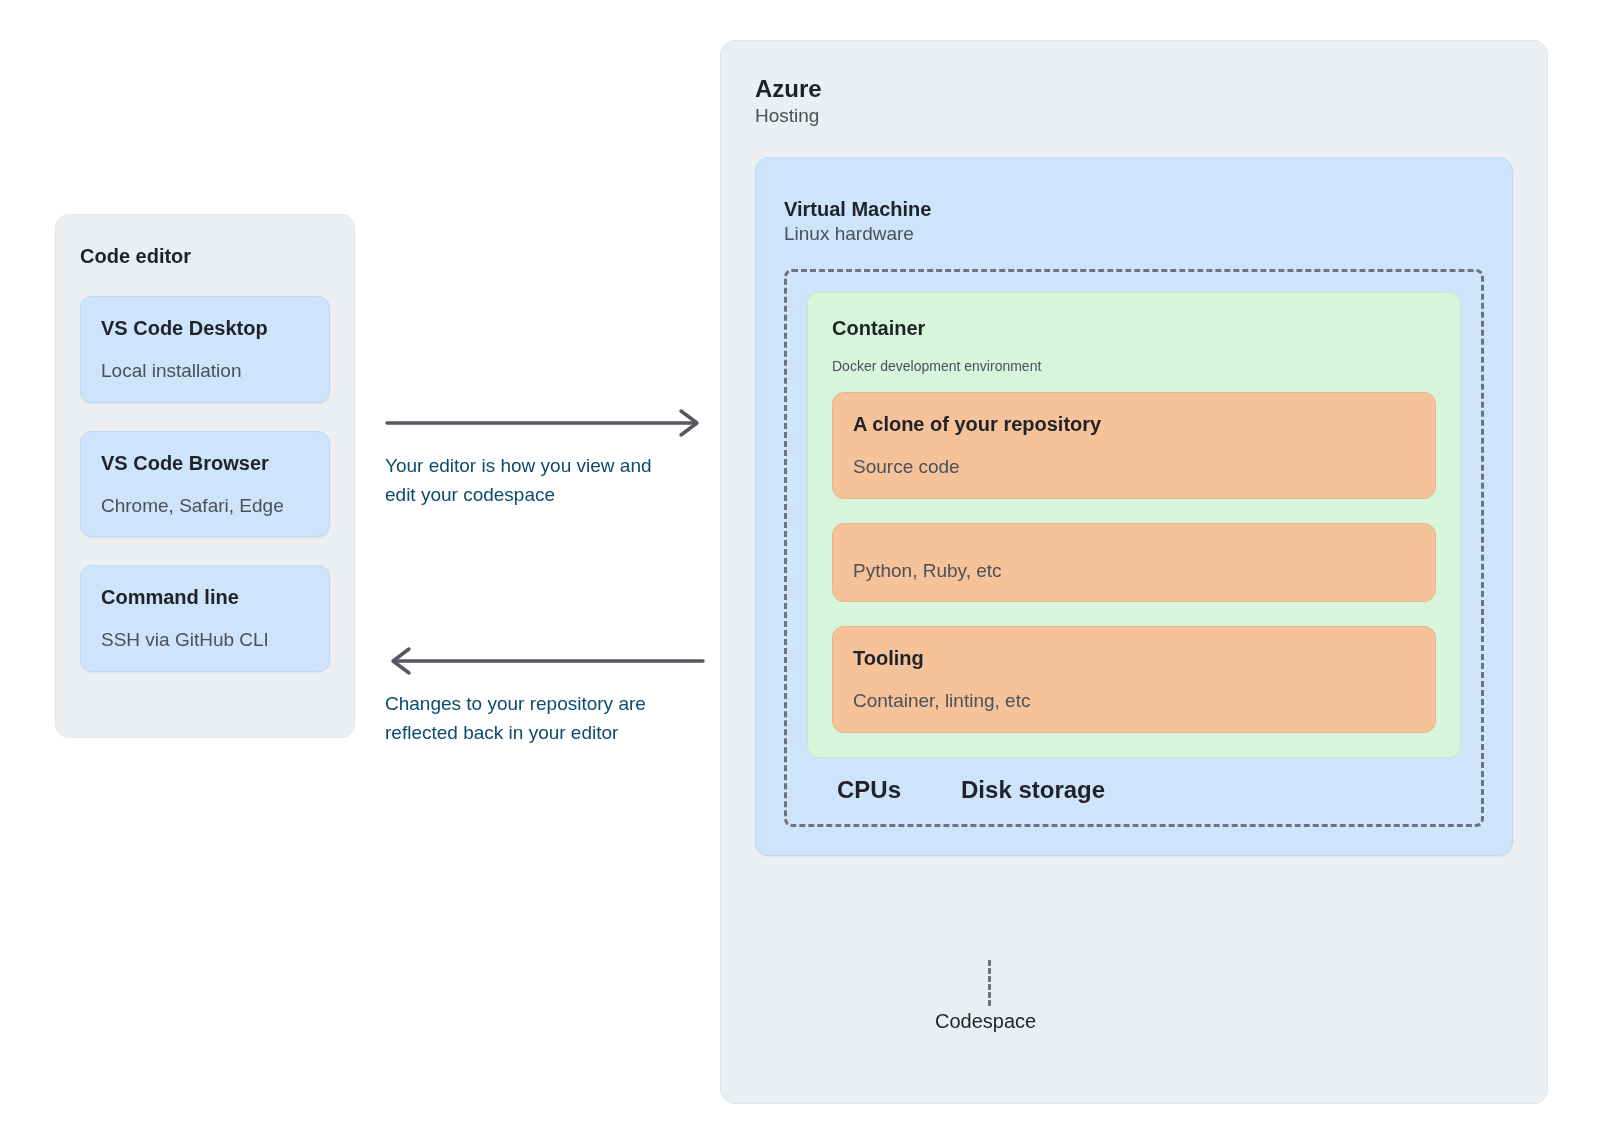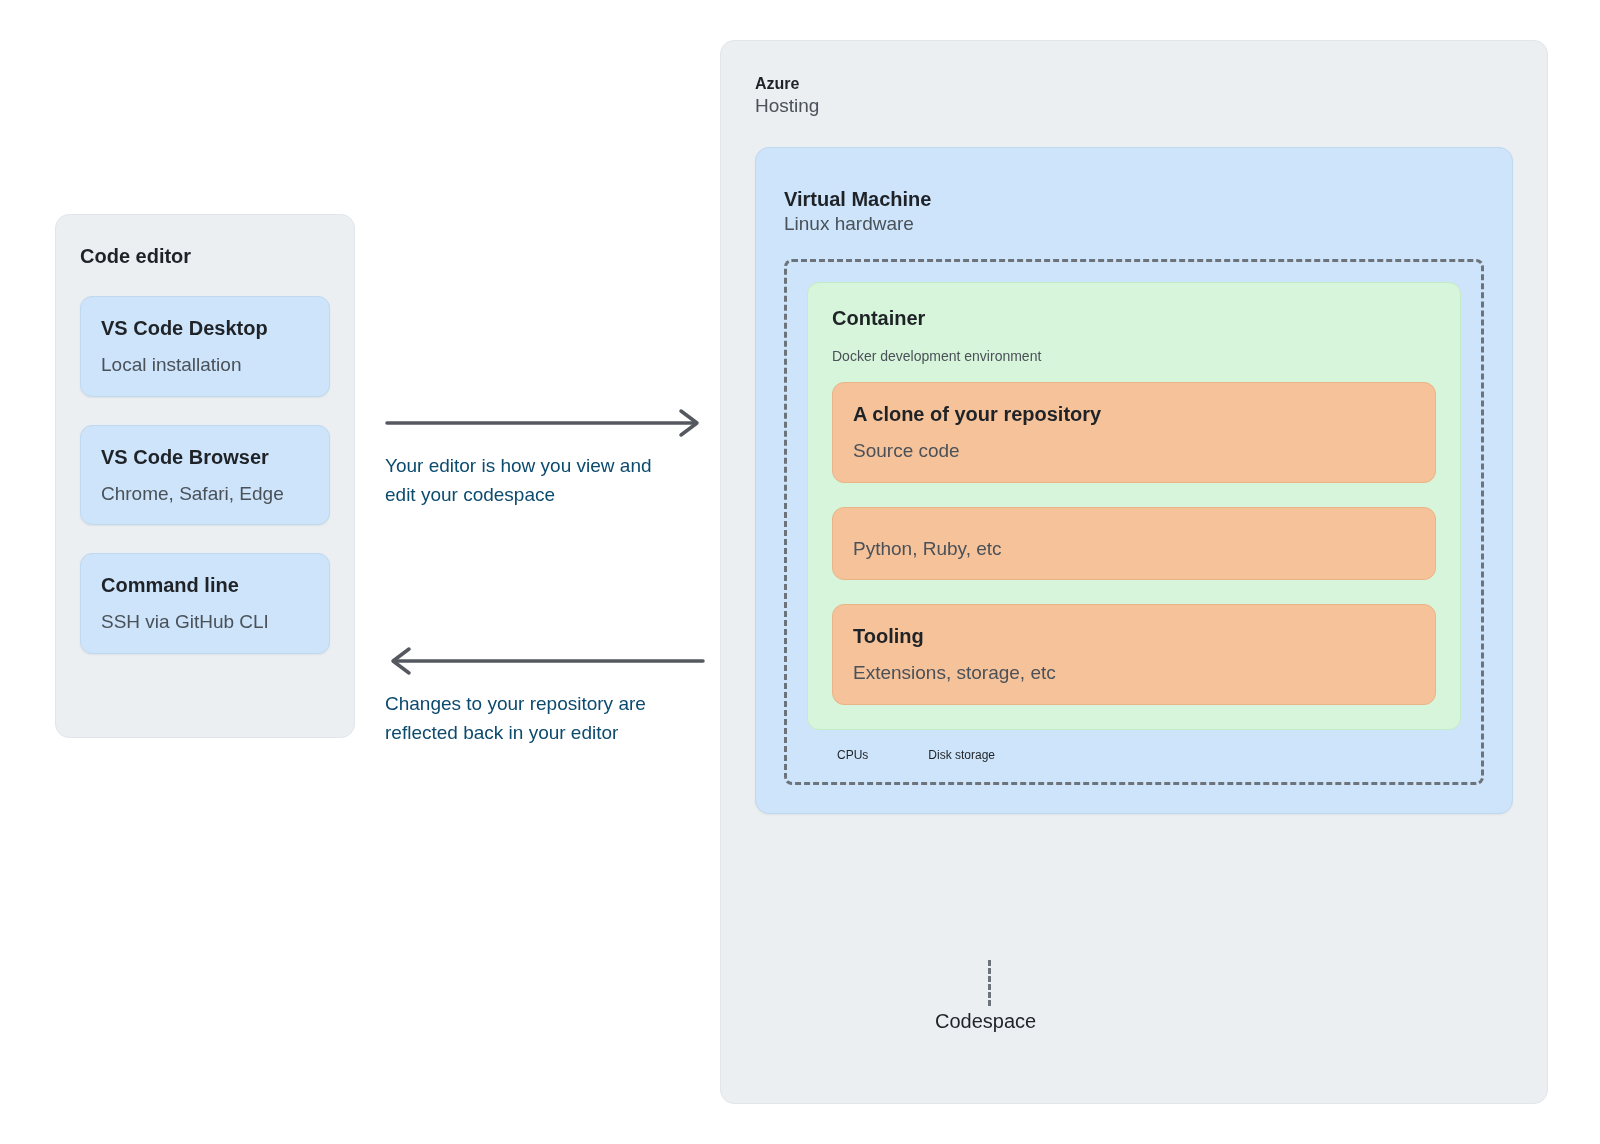--- a/index.html
+++ b/index.html
@@ -20,38 +20,38 @@
   .editor-card {
     background: #cde4fa;
     border: 1px solid #bfd9f0;
     border-radius: 12px;
     padding: 18px 20px;
     margin-bottom: 28px;
     box-shadow: 0 1px 2px rgba(0,0,0,0.06);
   }
   .editor-card:last-child { margin-bottom: 0; }
   .card-title { font-size: 20px; font-weight: 700; line-height: 1.35; }
-  .card-sub   { font-size: 19px; color: #4a5159; line-height: 1.35; margin-top: 10px; }
+  .card-sub   { font-size: 19px; color: #4a5159; line-height: 1.35; margin-top: 16px; }
 
   
   .arrow-wrap { position: absolute; left: 385px; width: 320px; }
   .arrow-svg  { width: 320px; height: 30px; display: block; }
   .arrow-caption { font-size: 19px; color: #0c4a6e; line-height: 1.5; margin-top: 14px; width: 300px; }
 
   
   .azure-panel {
     position: absolute;
     left: 720px; top: 40px;
     width: 828px; height: 1064px;
     background: #eceff2;
     border: 1px solid #e2e6ea;
     border-radius: 14px;
     padding: 34px 34px;
   }
-  .azure-title { font-size: 16px; font-weight: 700; }
+  .azure-title { font-size: 24px; font-weight: 700; }
   .azure-sub   { font-size: 19px; color: #4a5159; margin-top: 2px; }
 
   .vm-panel {
     margin-top: 30px;
     background: #cde4fa;
     border: 1px solid #bfd9f0;
     border-radius: 14px;
     padding: 40px 28px 28px 28px;
     box-shadow: 0 1px 2px rgba(0,0,0,0.06);
   }
@@ -79,22 +79,22 @@
     border-radius: 12px;
     padding: 18px 20px;
     margin-bottom: 24px;
   }
   .orange-card:last-child { margin-bottom: 0; }
 
   .hw-row {
     display: flex;
     gap: 60px;
     padding: 18px 30px 0 30px;
-    font-size: 12px;
-    font-weight: 400;
+    font-size: 24px;
+    font-weight: 700;
   }
 
   .codespace-stem {
     position: absolute;
     border-left: 3px dashed #6d737a;
     height: 46px;
   }
   .codespace-label {
     position: absolute;
     font-size: 20px;
@@ -155,21 +155,21 @@
 
           <div class="orange-card">
             <div class="card-title">A clone of your repository</div>
             <div class="card-sub">Source code</div>
           </div>
           <div class="orange-card">
             <div class="card-sub">Python, Ruby, etc</div>
           </div>
           <div class="orange-card">
             <div class="card-title">Tooling</div>
-            <div class="card-sub">Extensions, storage, etc</div>
+            <div class="card-sub">Container, linting, etc</div>
           </div>
         </div>
 
         <div class="hw-row">
           <span>CPUs</span>
           <span>Disk storage</span>
         </div>
       </div>
     </div>
   </div>

